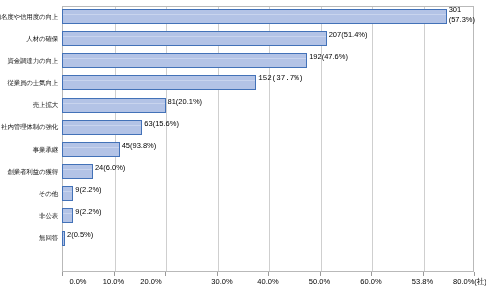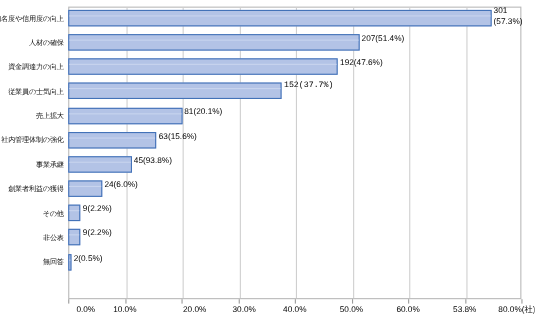--- a/index.html
+++ b/index.html
@@ -244,21 +244,21 @@
         <div class="value-label" style="left: 5px;">2(0.5%)</div>
       </div>
     </div>
 
   <div class="x-axis" id="x-axis">
       <div class="x-tick" style="left: 0px;"></div>
       <div class="x-tick-label" style="left: 0px; margin-left: 16px;">0.0%</div>
       <div class="x-tick" style="left: 51.5px;"></div>
       <div class="x-tick-label" style="left: 51.5px;">10.0%</div>
       <div class="x-tick" style="left: 103px;"></div>
-      <div class="x-tick-label" style="left: 115px; text-align: right;">20.0%</div>
+      <div class="x-tick-label" style="left: 89px; text-align: right;">20.0%</div>
       <div class="x-tick" style="left: 154.5px;"></div>
       <div class="x-tick-label" style="left: 160px;">30.0%</div>
       <div class="x-tick" style="left: 206px;"></div>
       <div class="x-tick-label" style="left: 206px;">40.0%</div>
       <div class="x-tick" style="left: 257.5px;"></div>
       <div class="x-tick-label" style="left: 257.5px;">50.0%</div>
       <div class="x-tick" style="left: 309px;"></div>
       <div class="x-tick-label" style="left: 309px;">60.0%</div>
       <div class="x-tick" style="left: 360.5px;"></div>
       <div class="x-tick-label" style="left: 360.5px;">53.8%</div>

